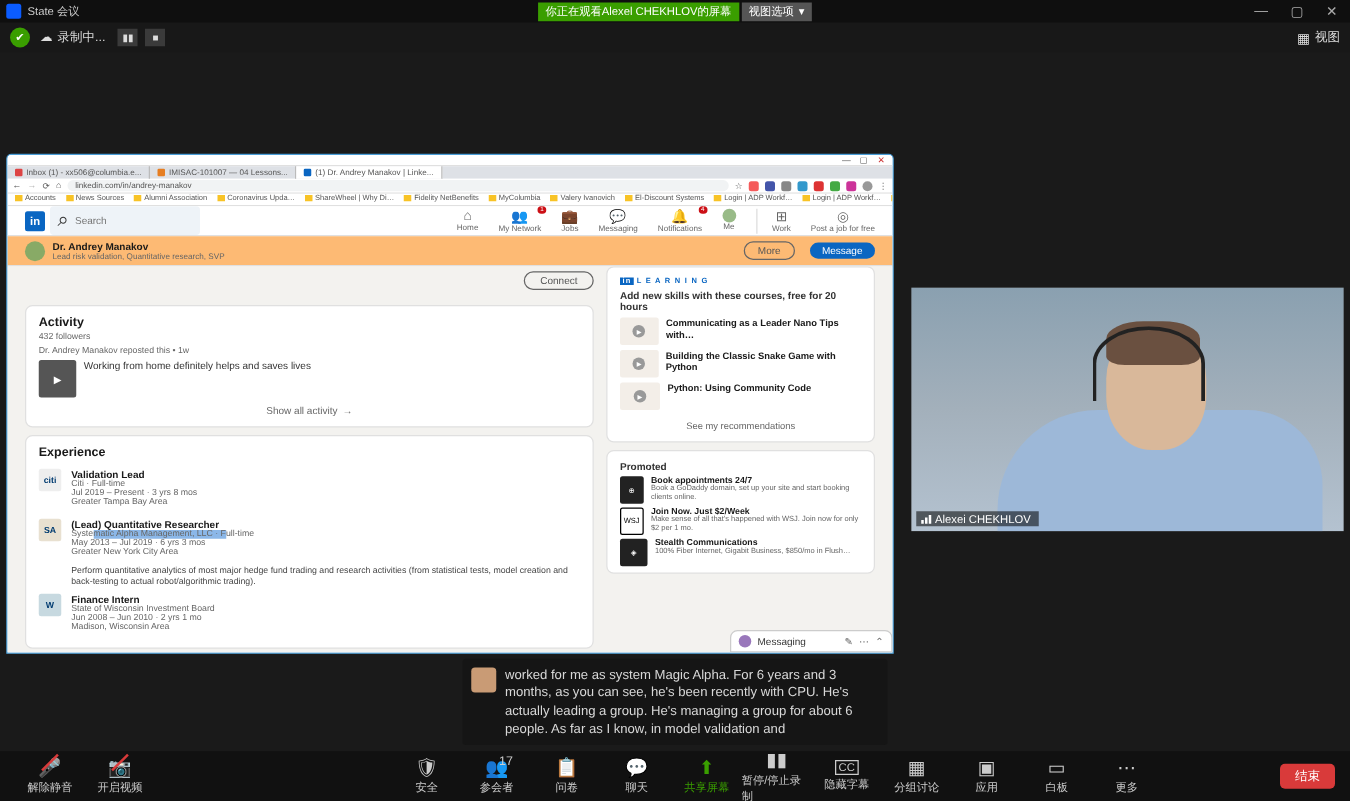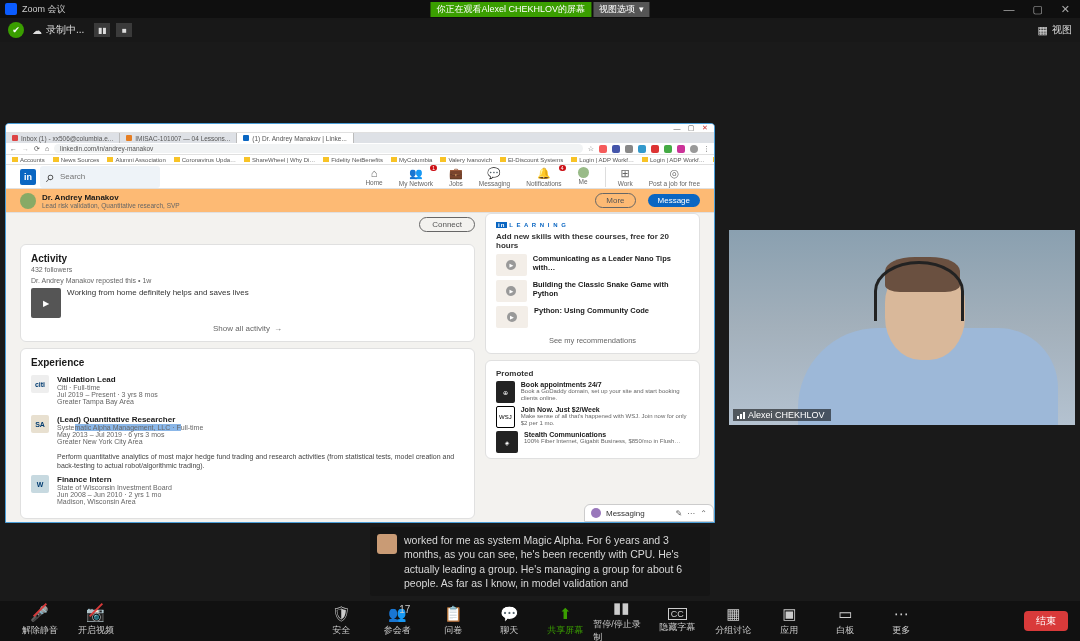--- a/index.html
+++ b/index.html
@@ -111,21 +111,21 @@
 .zbtn .zicon { font-size:15px; }
 .zbtn .cnt { position:absolute;top:-1px;right:15px;font-size:10px;color:#ccc; }
 .zend { margin-left:auto;background:#d93a3a;color:#fff;font-size:10px;padding:3px 12px;border-radius:4px; }
 .mute-slash::after { content:"";position:absolute;top:4px;left:50%;width:18px;height:2px;background:#d93a3a;transform:translateX(-50%) rotate(-45deg); }
 </style>
 </head>
 <body>
 
 <div class="titlebar">
   <div class="zicon"></div>
-  <span>Zoom 会议</span>
+  <span>State 会议</span>
   <div class="center">
     <span class="banner-green">你正在观看Alexel CHEKHLOV的屏幕</span>
     <span class="banner-grey">
       <span>视图选项</span>
         <span>▾</span>
     </span>
   </div>
   <div class="winctrl">
     <span>—</span>
     <span>▢</span>

